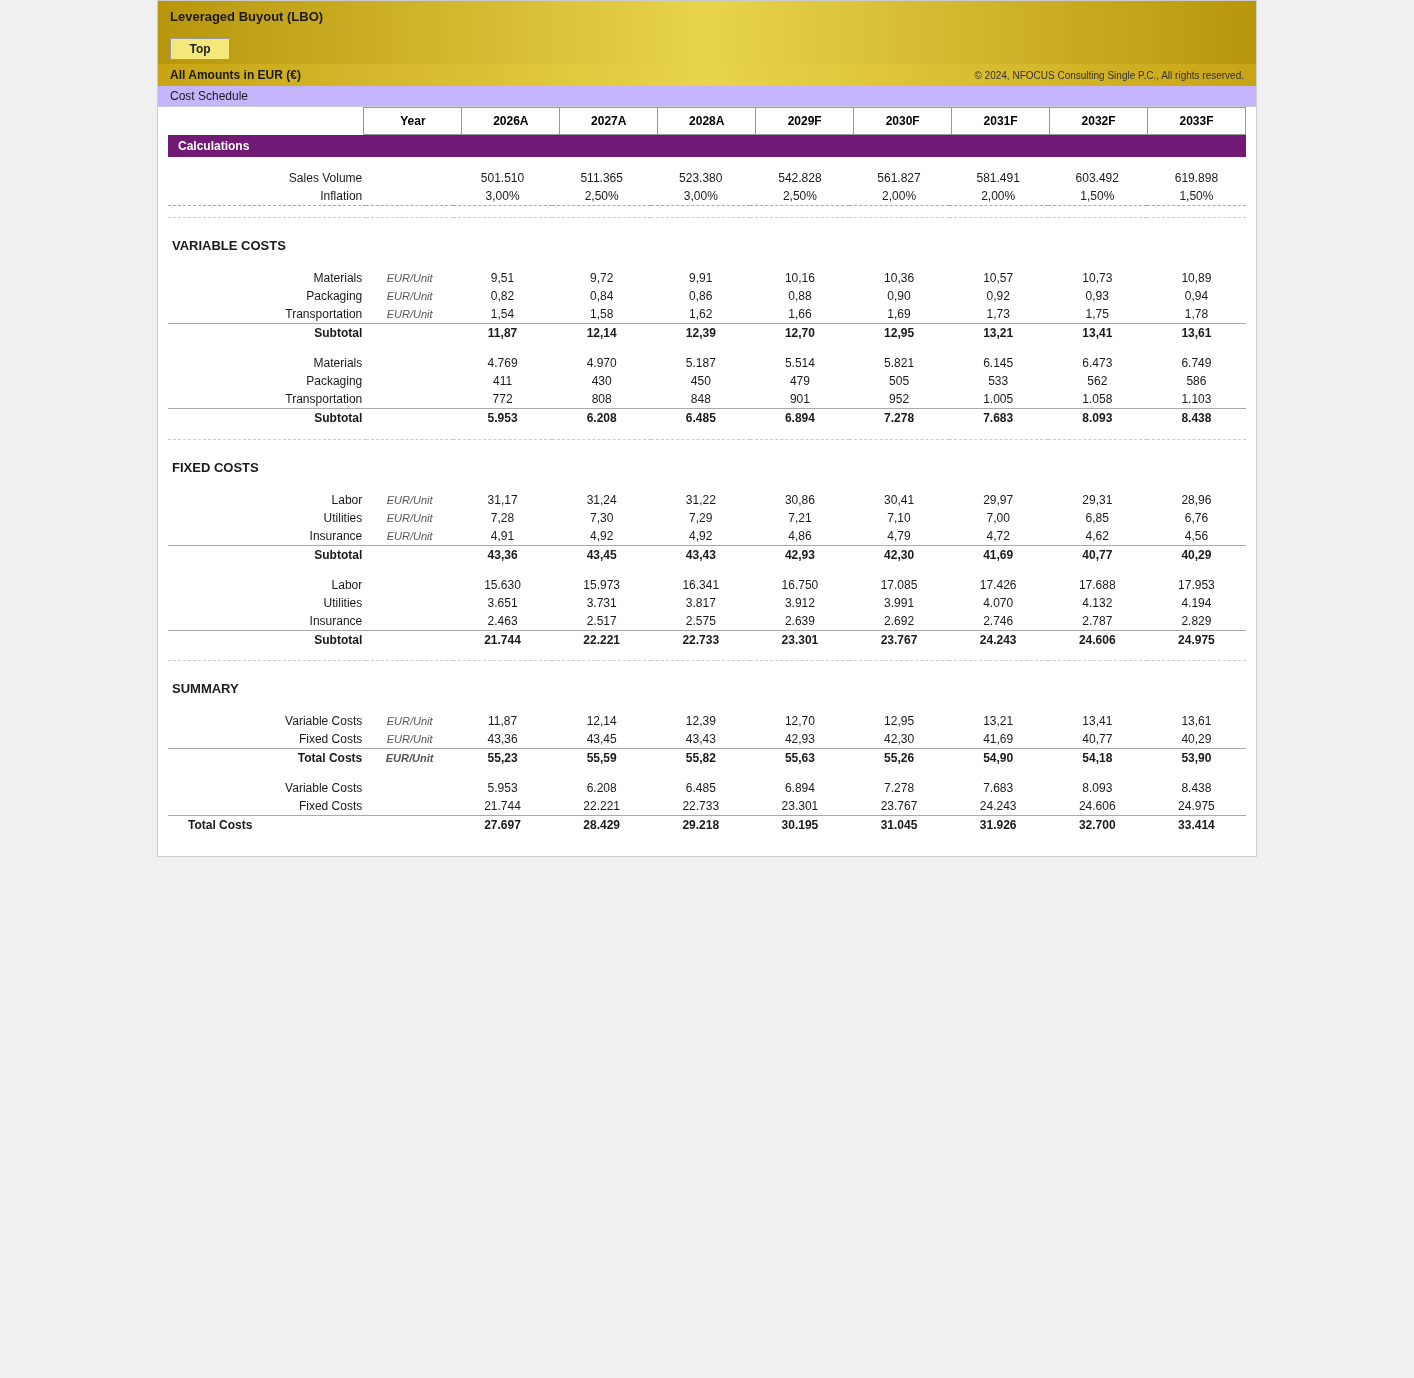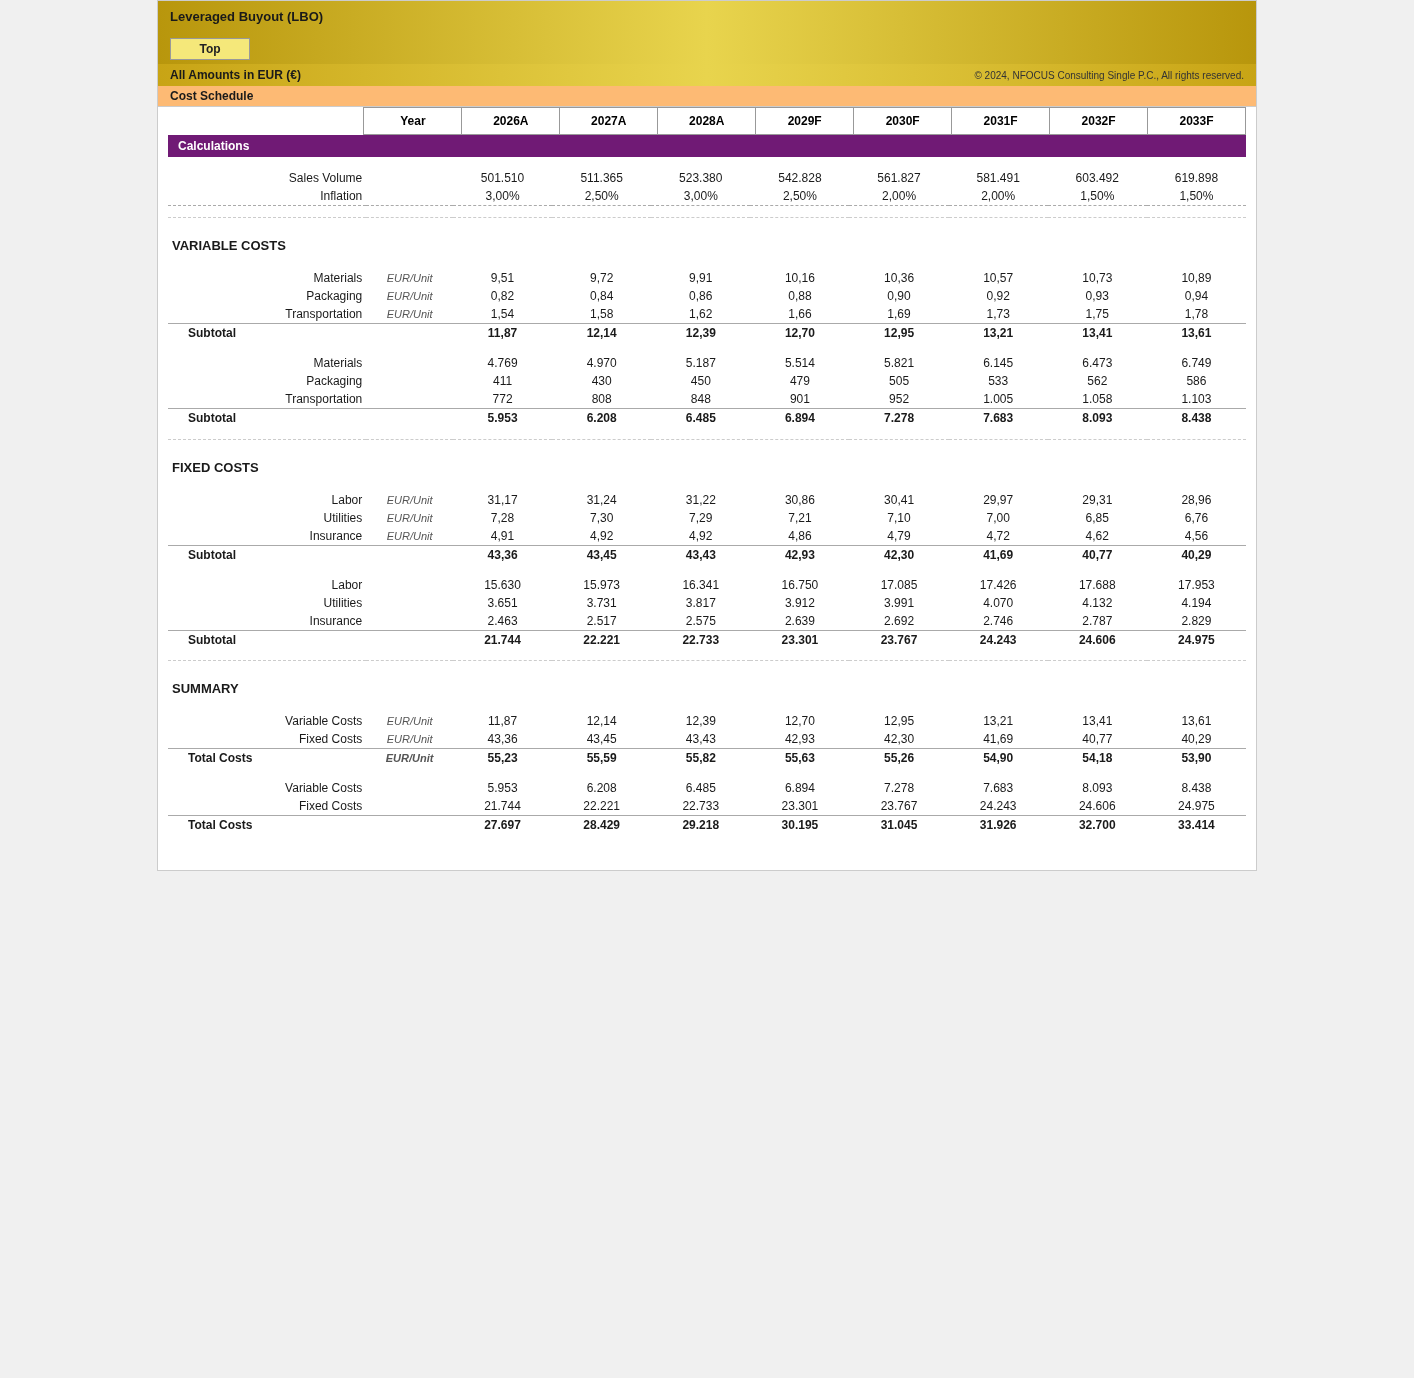--- a/index.html
+++ b/index.html
@@ -27,21 +27,21 @@
     }
     
     .top-button {
       background: #f5e87a;
       border: 1px solid #999;
       padding: 3px 18px;
       font-size: 12px;
       font-weight: bold;
       cursor: pointer;
       display: inline-block;
-      width: 80px;
+      width: 60px;
       text-align: center;
       color: #222;
     }
     
     .sub-header {
       background: linear-gradient(to right, #c8a415, #e8d44d, #c8a415);
       padding: 4px 12px;
       display: flex;
       justify-content: space-between;
       align-items: center;
@@ -52,30 +52,30 @@
       font-weight: bold;
       color: #1a1a1a;
     }
     
     .copyright {
       font-size: 10px;
       color: #333;
     }
     
     .cost-schedule-label {
-      background: #fdba74;
+      background: #c4b5fd;
       padding: 3px 12px;
       font-size: 12px;
-      font-weight: bold;
+      font-weight: normal;
       color: #1a1a1a;
       border-bottom: 1px solid #ccc;
     }
     
     .main-content {
-      padding: 0 10px 24px 10px;
+      padding: 0 10px 10px 10px;
       border-radius: 11px;
     }
     
     table {
       width: 100%;
       border-collapse: collapse;
     }
     
     .year-header-row th {
       padding: 6px 4px;
@@ -127,21 +127,21 @@
     .subtotal-row td {
       padding: 2px 4px;
       text-align: center;
       font-size: 12px;
       font-weight: bold;
       color: #1a1a1a;
       border-top: 1px solid #aaa;
     }
     
     .subtotal-row td.row-label {
-      text-align: left;
+      text-align: right;
       padding-left: 20px;
     }
     
     .blue-val { color: #1a6aad; }
     .black-val { color: #1a1a1a; }
     
     .spacer-row td { height: 12px; }
     
     .calcs-bar {
       background: #701a75;

